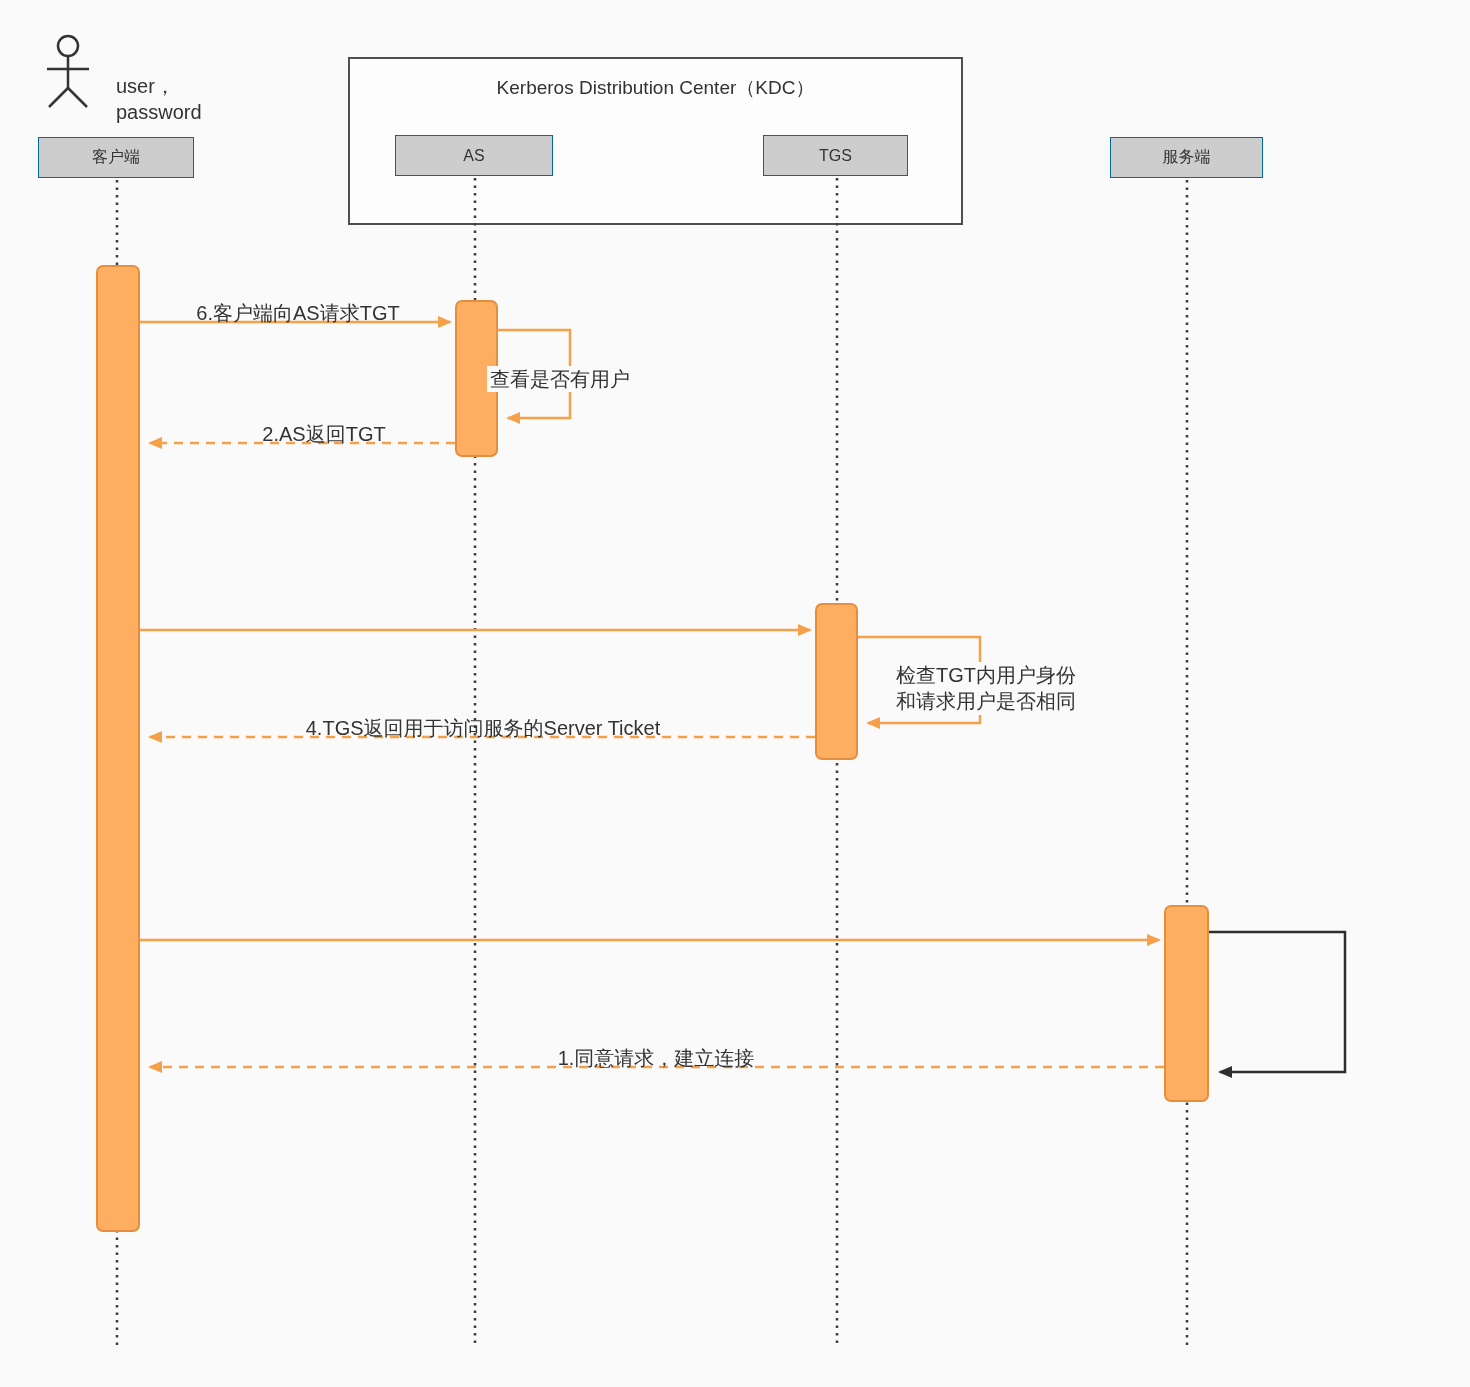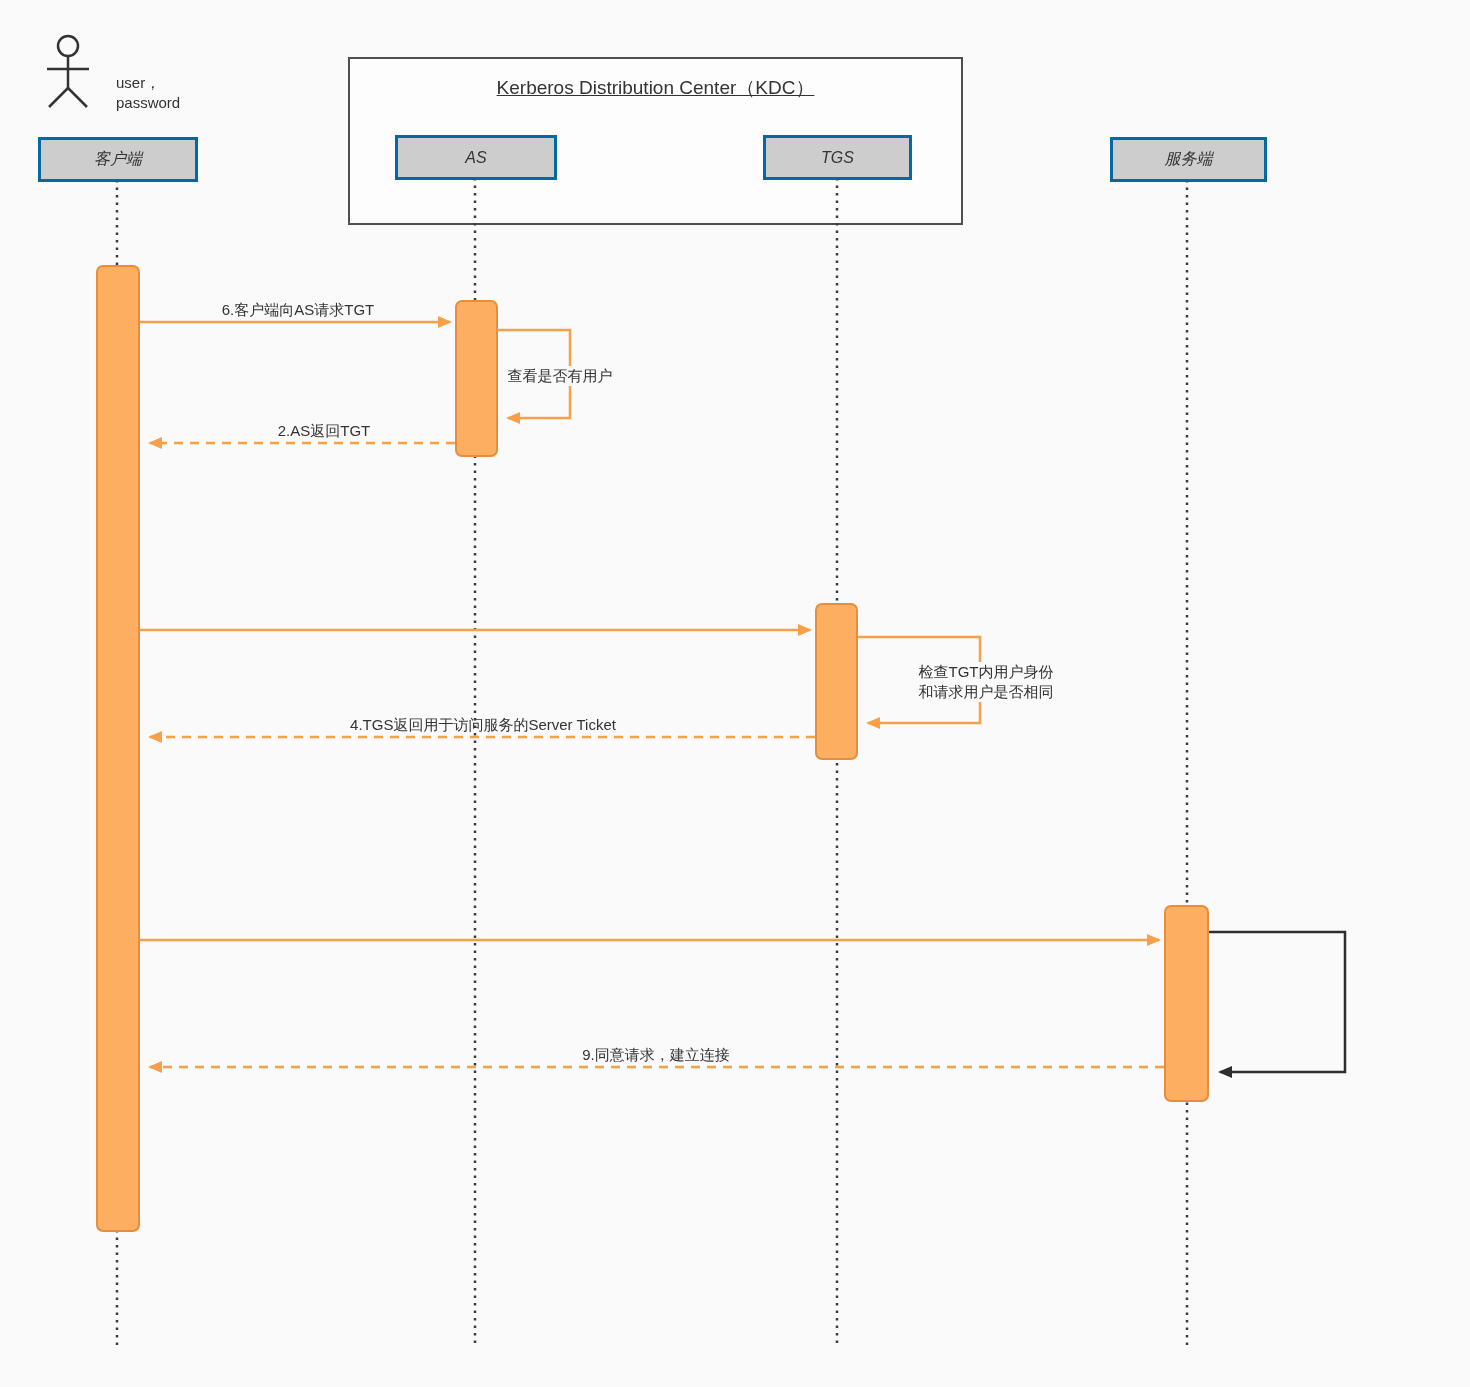--- a/index.html
+++ b/index.html
@@ -9,31 +9,31 @@
     color:#333;
   }
   .canvas{position:relative;width:1470px;height:1387px;background:#fafafa;overflow:hidden;}
   .layer{position:absolute;left:0;top:0;}
   .svg-base{z-index:2;}
   .svg-arrows{z-index:5;}
   .kdc-box{
     position:absolute;left:348px;top:57px;width:611px;height:164px;
     background:#fdfdfd;border:2px solid #4f4f4f;z-index:1;box-sizing:content-box;
   }
-  .kdc-title{margin-top:16px;text-align:center;font-size:19px;color:#333;text-decoration:underline;}
+  .kdc-title{margin-top:16px;text-align:center;font-size:19px;color:#333;}
   .head{
     position:absolute;display:flex;align-items:center;justify-content:center;
-    background:#cdcdcd;border:3px solid #0369a1;font-size:16px;color:#333;z-index:3;font-style:italic;
+    background:#cdcdcd;border:1px solid #0369a1;font-size:16px;color:#333;z-index:3;
   }
   .bar{
     position:absolute;background:#FDAE60;border:2px solid #E58F3E;
     border-radius:7px;z-index:4;
   }
   .label{
-    position:absolute;z-index:6;font-size:15px;line-height:1.32;
+    position:absolute;z-index:6;font-size:20px;line-height:1.32;
     white-space:pre-line;transform:translateX(-50%);text-align:center;color:#333;
   }
   .label.bg{background:#fafafa;padding:0 3px;}
   .label.left{transform:none;text-align:left;}
 </style>
 </head>
 <body>
 
 <div class="canvas">
 
@@ -99,15 +99,15 @@
   <div class="label" style="left:324px;top:421px;">2.AS返回TGT</div>
 
 
   <div class="label bg" style="left:986px;top:662px;">检查TGT内用户身份
 和请求用户是否相同</div>
 
   <div class="label" style="left:483px;top:715px;">4.TGS返回用于访问服务的Server Ticket</div>
 
 
 
-  <div class="label" style="left:656px;top:1045px;">9.同意请求，建立连接</div>
+  <div class="label" style="left:656px;top:1045px;">1.同意请求，建立连接</div>
 
 </div>
 
 </body></html>

